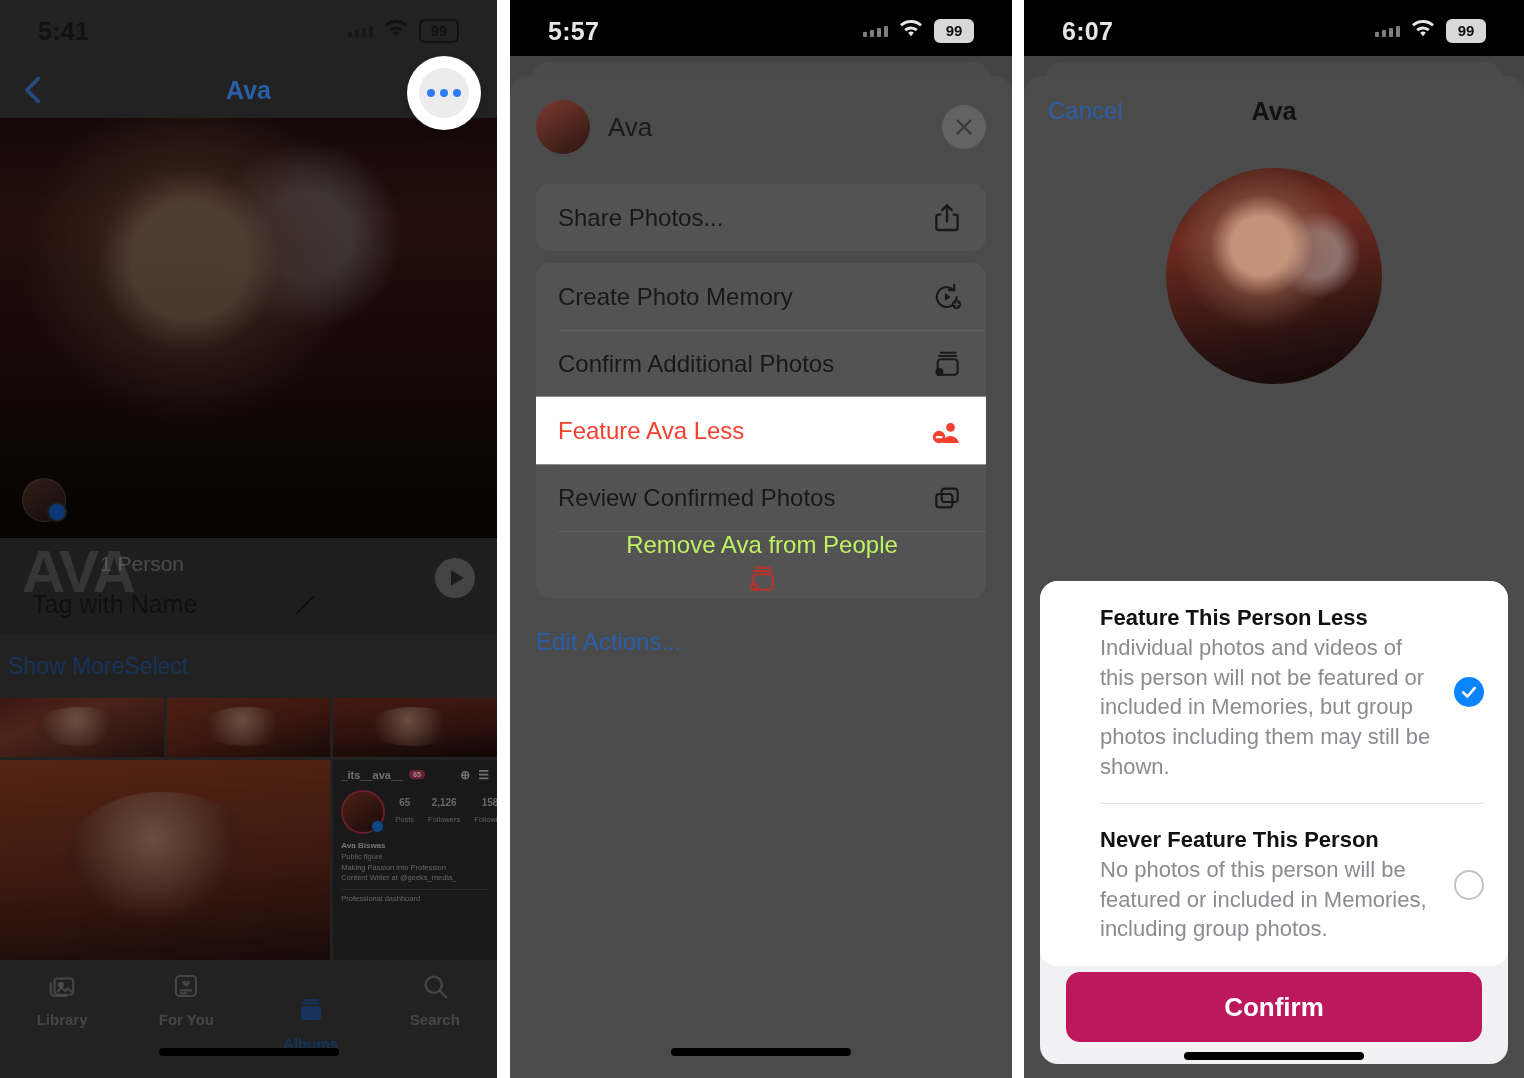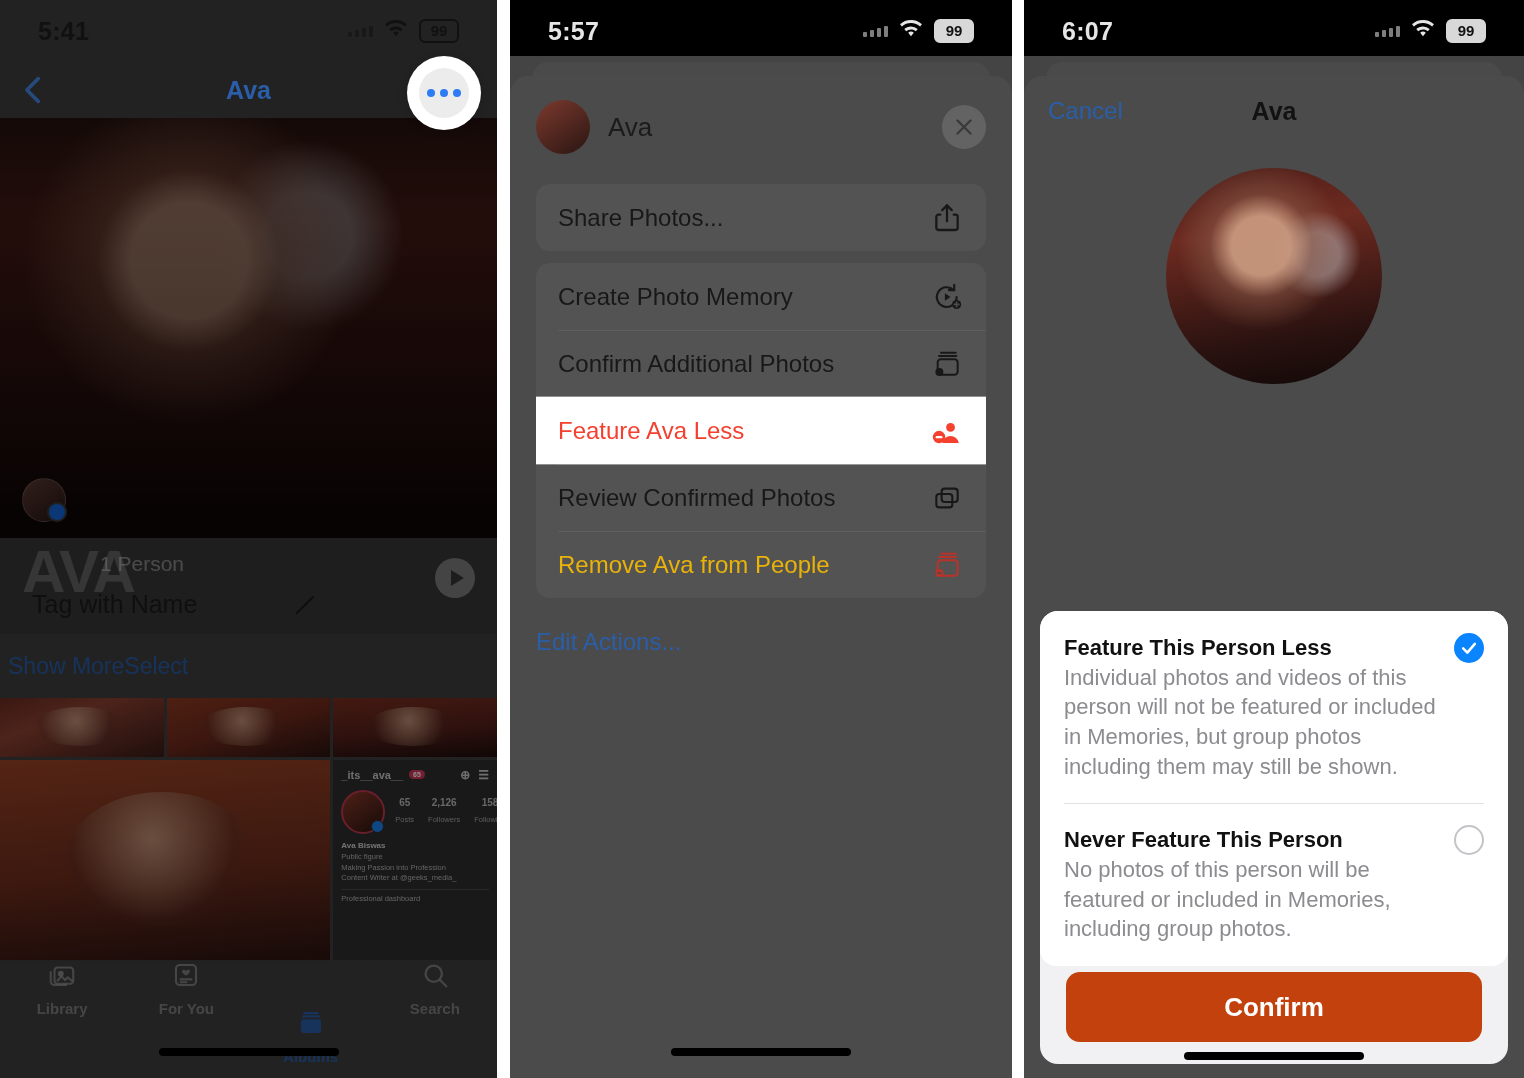--- a/index.html
+++ b/index.html
@@ -94,21 +94,21 @@
   .ig-stats { display:flex; gap:14px; }
   .ig-stat { text-align:center; color:#bcbcbc; }
   .ig-stat b { display:block; font-size:10px; }
   .ig-stat span { font-size:7.5px; opacity:.85; }
   .ig-bio { margin-top:6px; color:#b5b5b5; font-size:7.5px; line-height:1.45; }
   .ig-bio b { font-size:8px; color:#d2d2d2; }
   .ig-dash { margin-top:5px; font-size:7.5px; color:#b5b5b5; border-top:1px solid #4a4a4a; padding-top:4px; }
 
   .tabbar { position:absolute; left:0; right:0; bottom:0; height:118px; background:rgba(62,62,62,.96); }
   .tabs { display:flex; height:78px; }
-  .tab { flex:1; display:flex; flex-direction:column; align-items:center; justify-content:flex-start; gap:6px;
+  .tab { flex:1; display:flex; flex-direction:column; align-items:center; justify-content:center; gap:6px;
          color:rgba(150,150,150,.75); }
   .tab.active { color:#2a5ea8;margin-top:48px; }
   .tab-label { font-size:15px; font-weight:600; }
   .home-ind { position:absolute; left:50%; transform:translateX(-50%); bottom:22px;
               width:180px; height:8px; border-radius:4px; background:#000; }
 
   
   #panel-mid .content { position:absolute; inset:0; background:#000; }
   .bg-fade { position:absolute; left:0; right:0; top:56px; bottom:0; background:#444; }
   .card-behind { position:absolute; left:22px; right:22px; top:62px; height:60px;
@@ -121,49 +121,49 @@
   .sheet-name { font-size:26px; color:#1b1b1b; font-weight:500; }
   .sheet-close { margin-left:auto; width:44px; height:44px; border-radius:50%;
                  background:rgba(120,120,120,.55); display:flex; align-items:center; justify-content:center;
                  color:#3a3a3a; font-size:26px; line-height:1; }
   .menu-group { margin:12px 26px 0 26px; background:rgba(100,100,100,.33); border-radius:14px; overflow:hidden; }
   .menu-item { display:flex; align-items:center; justify-content:space-between; height:67px;
                padding:0 20px 0 22px; font-size:24px; color:#181818; position:relative; }
   .menu-item + .menu-item::before { content:""; position:absolute; left:22px; right:0; top:0; height:1px;
                background:rgba(255,255,255,.07); }
   .menu-item .ic { width:38px; height:38px; display:flex; align-items:center; justify-content:center; }
-  .menu-item.destructive { color:#eab308; }
+  .menu-item.destructive { color:#bef264;flex-direction:column; }
   .menu-item.highlight { background:#fff; color:#f3402f; border-radius:0;
       box-shadow:0 0 0 1px rgba(255,255,255,.35); margin:0 -26px; padding-left:48px; padding-right:46px; }
   .menu-plain { padding:30px 26px 0 26px; font-size:24px; color:#2a5ea8; }
 
   
   #panel-right .content { position:absolute; inset:0; background:#000; }
   .r-sheet { position:absolute; left:0; right:0; top:76px; bottom:0; background:#4b4b4b; border-radius:18px 18px 0 0; }
   .r-navbar { height:70px; display:flex; align-items:center; justify-content:center; position:relative; }
   .r-cancel { position:absolute; left:24px; font-size:24px; color:#2a5ea8; }
   .r-title { font-size:25px; font-weight:600; color:#121212; }
   .r-avatar { width:216px; height:216px; border-radius:50%; margin:22px auto 0 auto;
       background:
         radial-gradient(circle at 44% 36%, rgba(200,152,126,.95) 0 16%, rgba(140,92,74,.5) 28%, transparent 46%),
         radial-gradient(circle at 70% 40%, rgba(200,200,205,.5) 0 11%, transparent 22%),
         linear-gradient(170deg,#4a1d18 0%,#6d2a20 30%,#2a1210 75%,#100807 100%); }
 
   .dialog { position:absolute; left:16px; right:16px; bottom:14px; background:#f1f1f4;
             border-radius:18px; overflow:hidden; }
   .opt-card { background:#fff; border-radius:16px; margin:0; }
-  .opt { display:flex; gap:18px; padding:22px 24px; position:relative; }
+  .opt { display:flex; align-items:center; gap:18px; padding:22px 24px; position:relative;margin-left:36px; }
   .opt + .opt::before { content:""; position:absolute; left:24px; right:24px; top:0; height:1px; background:#e2e2e6; }
   .opt-text { flex:1 1 auto; }
   .opt-title { font-size:22px; font-weight:700; color:#111; line-height:1.35; }
   .opt-desc { font-size:22px; color:#8b8b90; line-height:1.35; }
   .radio { width:30px; height:30px; border-radius:50%; border:2px solid #c3c3c8; flex:0 0 auto; }
   .radio.on { background:#0a84ff; border-color:#0a84ff; display:flex; align-items:center; justify-content:center; }
   .footnote { padding:18px 26px 14px 26px; font-size:18px; color:#8b8b90; line-height:1.45; }
-  .confirm { margin:6px 26px 22px 26px; height:70px; border-radius:14px; background:#c2410c;
+  .confirm { margin:6px 26px 22px 26px; height:70px; border-radius:14px; background:#be185d;
              display:flex; align-items:center; justify-content:center; color:#fff; font-size:26px; font-weight:700; }
   .r-home { position:absolute; left:50%; transform:translateX(-50%); bottom:18px;
             width:180px; height:8px; border-radius:4px; background:#000; }
 </style>
 </head>
 <body>
 
 <div class="stage">
 
   <div class="panel" id="panel-left">

